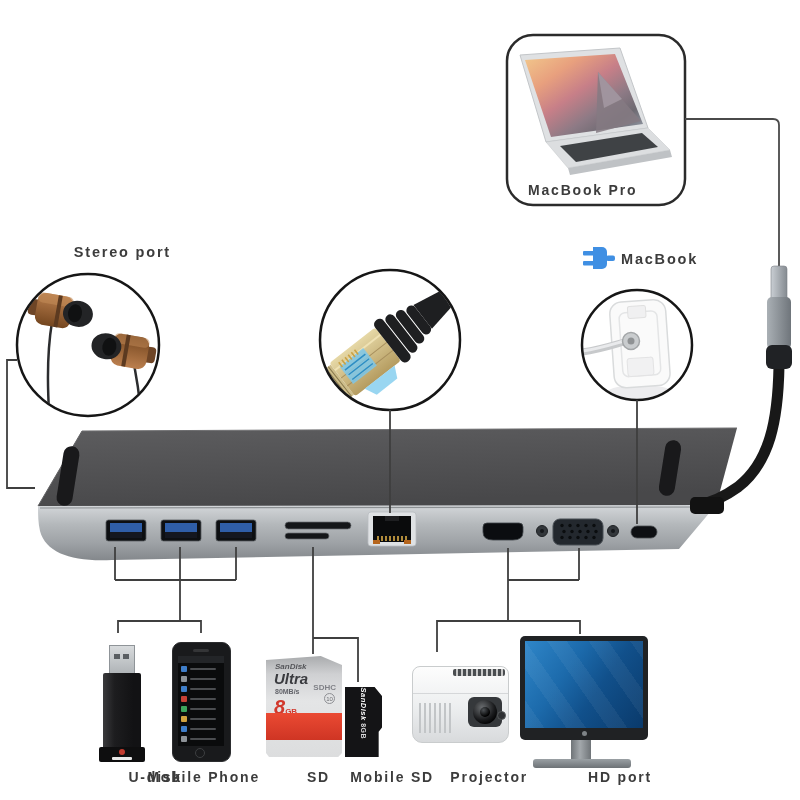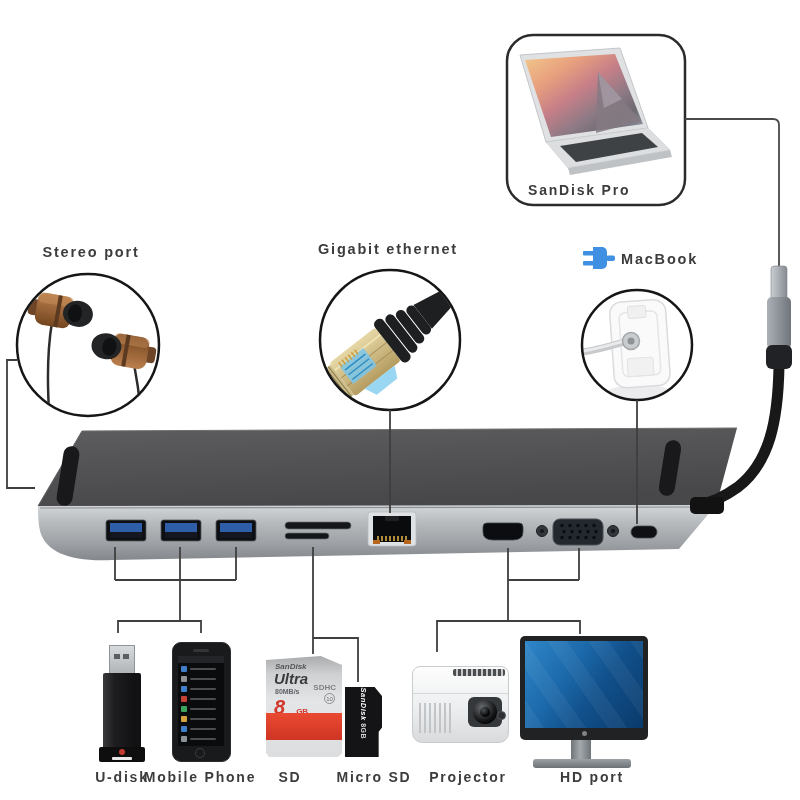--- a/index.html
+++ b/index.html
@@ -1,21 +1,21 @@
 <!DOCTYPE html>
 <html><head>
 <meta charset="utf-8">
 <style>
   html,body{margin:0;padding:0;background:#ffffff;}
   .canvas{position:relative;width:800px;height:800px;background:#ffffff;overflow:hidden;
           font-family:"Liberation Sans",sans-serif;}
   .abs{position:absolute;}
   svg{display:block;}
   .lbl{position:absolute;font-weight:700;letter-spacing:1.8px;color:#3c3c3c;
-       font-size:14px;text-align:center;white-space:nowrap;}
+       font-size:14px;text-align:right;white-space:nowrap;}
 
   
   .udisk{left:97px;top:643px;width:50px;height:120px;}
   .udisk .plug{position:absolute;left:12px;top:2px;width:24px;height:28px;
     background:linear-gradient(180deg,#d8dbdd,#aeb3b6);border:1px solid #8f9498;border-bottom:none;}
   .udisk .plug .hole{position:absolute;top:8px;width:6px;height:5px;background:#5a5e62;}
   .udisk .plug .h1{left:4px;} .udisk .plug .h2{left:13px;}
   .udisk .body{position:absolute;left:6px;top:30px;width:38px;height:76px;border-radius:2px;
     background:linear-gradient(90deg,#3a3a3c,#1d1d1f 30%,#121214 80%);}
   .udisk .base{position:absolute;left:2px;top:104px;width:46px;height:15px;border-radius:2px;
@@ -47,21 +47,21 @@
   .sdcard{left:266px;top:656px;width:76px;height:101px;
     clip-path:polygon(0% 4%,72% 0%,100% 9%,100% 96%,95% 100%,4% 100%,0% 96%);
     background:linear-gradient(180deg,#a9abad 0%,#cfd0d2 18%,#e4e5e6 45%,#dcddde 100%);}
   .sd-brand{position:absolute;top:6px;left:9px;font-size:8px;font-style:italic;font-weight:700;color:#55565a;}
   .sd-series{position:absolute;top:14px;left:8px;font-size:15px;font-style:italic;font-weight:700;color:#3a3b3f;}
   .sd-speed{position:absolute;top:32px;left:9px;font-size:7px;font-weight:700;color:#63646a;}
   .sd-format{position:absolute;top:27px;right:6px;font-size:8px;font-weight:700;color:#7f8086;}
   .sd-class{position:absolute;top:37px;right:7px;width:11px;height:11px;border:1px solid #8e8f94;
     border-radius:50%;font-size:6px;line-height:11px;text-align:center;color:#6e6f74;box-sizing:border-box;}
   .sd-cap{position:absolute;top:40px;left:8px;font-size:20px;font-style:italic;font-weight:700;color:#d2382c;}
-  .sd-cap .unit{font-size:8px;font-style:normal;padding-left:11px;}
+  .sd-cap .unit{font-size:8px;font-style:normal;}
   .sd-band{position:absolute;left:0;top:57px;width:100%;height:27px;
     background:linear-gradient(180deg,#ea4a33,#cf3524);}
 
   
   .msd{left:345px;top:687px;width:37px;height:70px;background:#141416;
     clip-path:polygon(0 0,80% 0,100% 13%,100% 58%,91% 64%,91% 100%,0 100%);}
   .msd-rot{position:absolute;left:-12px;top:26px;width:60px;transform:rotate(90deg);
     font-size:7.5px;font-weight:700;font-style:italic;color:#ffffff;letter-spacing:.5px;white-space:nowrap;}
   .msd-rot .cap{color:#d6d6d8;font-style:normal;font-size:7px;}
 
@@ -299,23 +299,22 @@
       <rect x="690" y="497" width="34" height="17" rx="5" fill="#121212"></rect>
       <g>
         <rect x="771" y="266" width="16" height="34" rx="3" fill="url(#metalG)" stroke="#7d8288" stroke-width="0.6"></rect>
         <rect x="767" y="297" width="24" height="52" rx="5" fill="url(#metalG2)"></rect>
         <rect x="766" y="345" width="26" height="24" rx="6" fill="#202225"></rect>
       </g>
     </g>
   </svg>
 
   <div class="lbl" style="left:11px;top:244px;width:160px;font-size:14.5px">Stereo port</div>
-  <div class="lbl" style="left:288px;top:241px;width:200px;font-size:14.5px">Gigabit ethernet</div>
   <div class="lbl" style="left:621px;top:251px;text-align:left;font-size:14.5px">MacBook</div>
-  <div class="lbl" style="left:528px;top:182px;text-align:left;font-size:14px">SanDisk Pro</div>
+  <div class="lbl" style="left:528px;top:182px;text-align:left;font-size:14px">MacBook Pro</div>
 
   <svg class="abs charge-icon" width="32" height="26" viewBox="0 0 32 26">
     <g fill="#3f8fe3">
       <rect x="0" y="5" width="11" height="4.5" rx="1"></rect>
       <rect x="0" y="15" width="11" height="4.5" rx="1"></rect>
       <path d="M10 1 h9 a5 5 0 0 1 5 5 v12 a5 5 0 0 1 -5 5 h-9 z"></path>
       <rect x="23" y="9.5" width="9" height="5.5" rx="2"></rect>
     </g>
   </svg>
 
@@ -398,17 +397,17 @@
   <div class="abs monitor">
     <div class="scr"></div>
     <div class="logo"></div>
   </div>
   <div class="abs stand-neck"></div>
   <div class="abs stand-base"></div>
 
   <div class="lbl" style="left:62px;top:769px;width:120px">U-disk</div>
   <div class="lbl" style="left:140px;top:769px;width:120px">Mobile Phone</div>
   <div class="lbl" style="left:250px;top:769px;width:80px">SD</div>
-  <div class="lbl" style="left:314px;top:769px;width:120px">Micro SD</div>
+  <div class="lbl" style="left:314px;top:769px;width:120px">Mobile SD</div>
   <div class="lbl" style="left:408px;top:769px;width:120px">Projector</div>
   <div class="lbl" style="left:532px;top:769px;width:120px">HD port</div>
 
 </div>
 
 </body></html>

